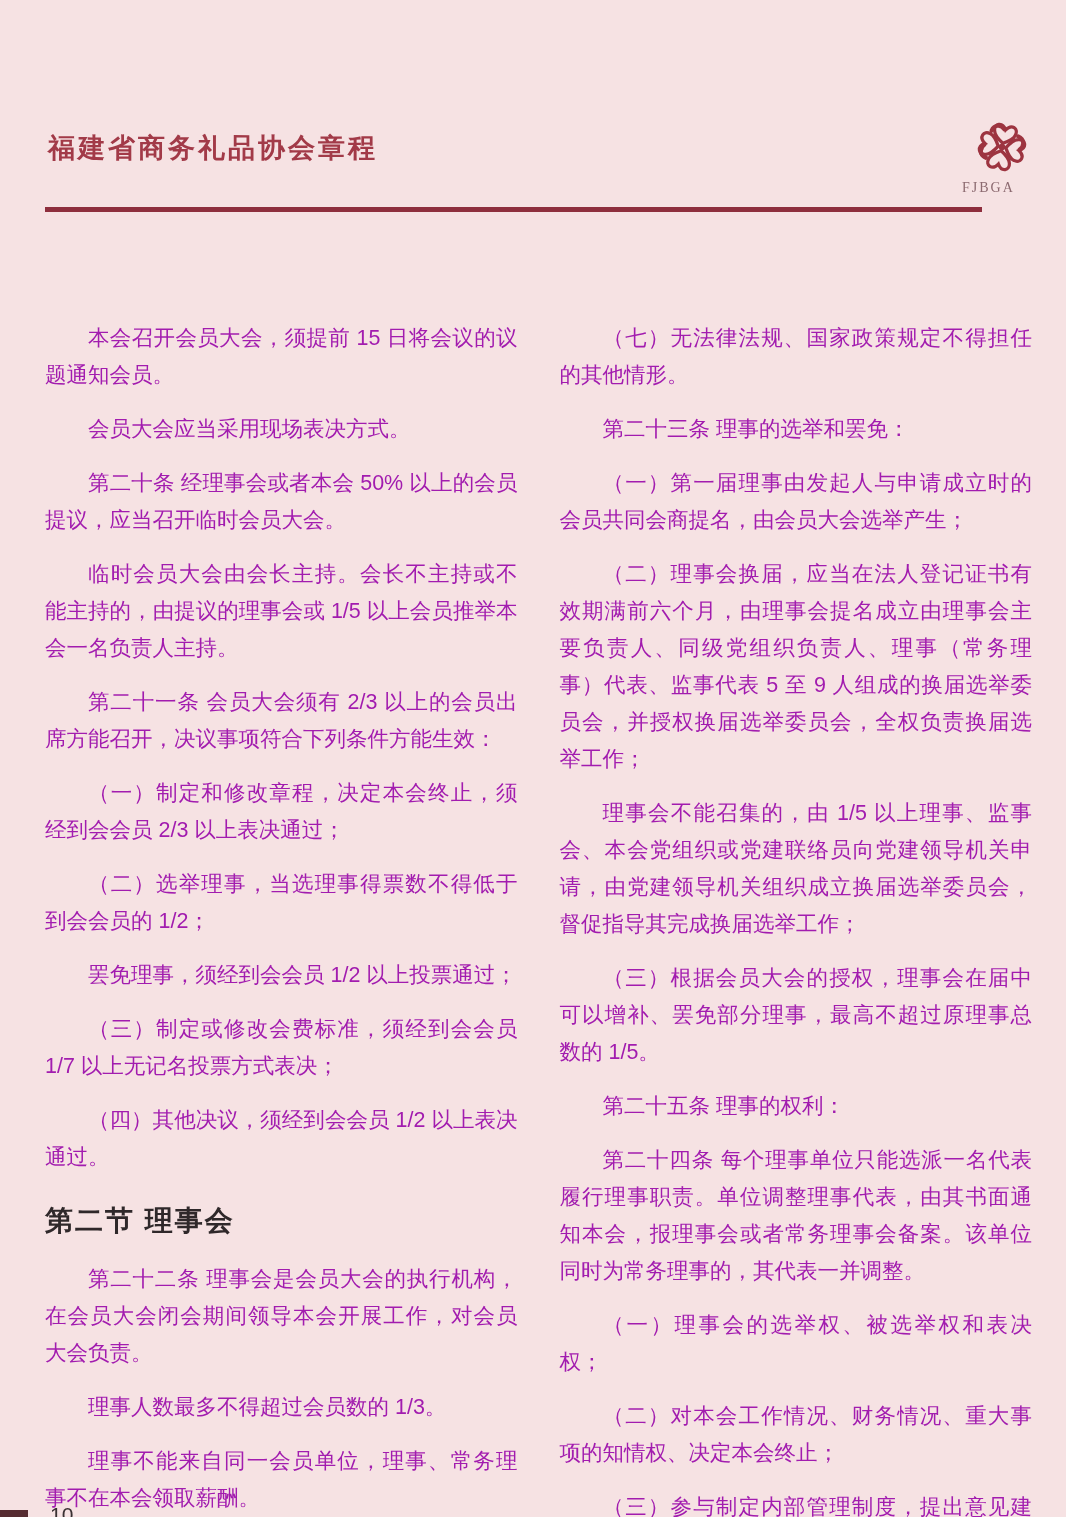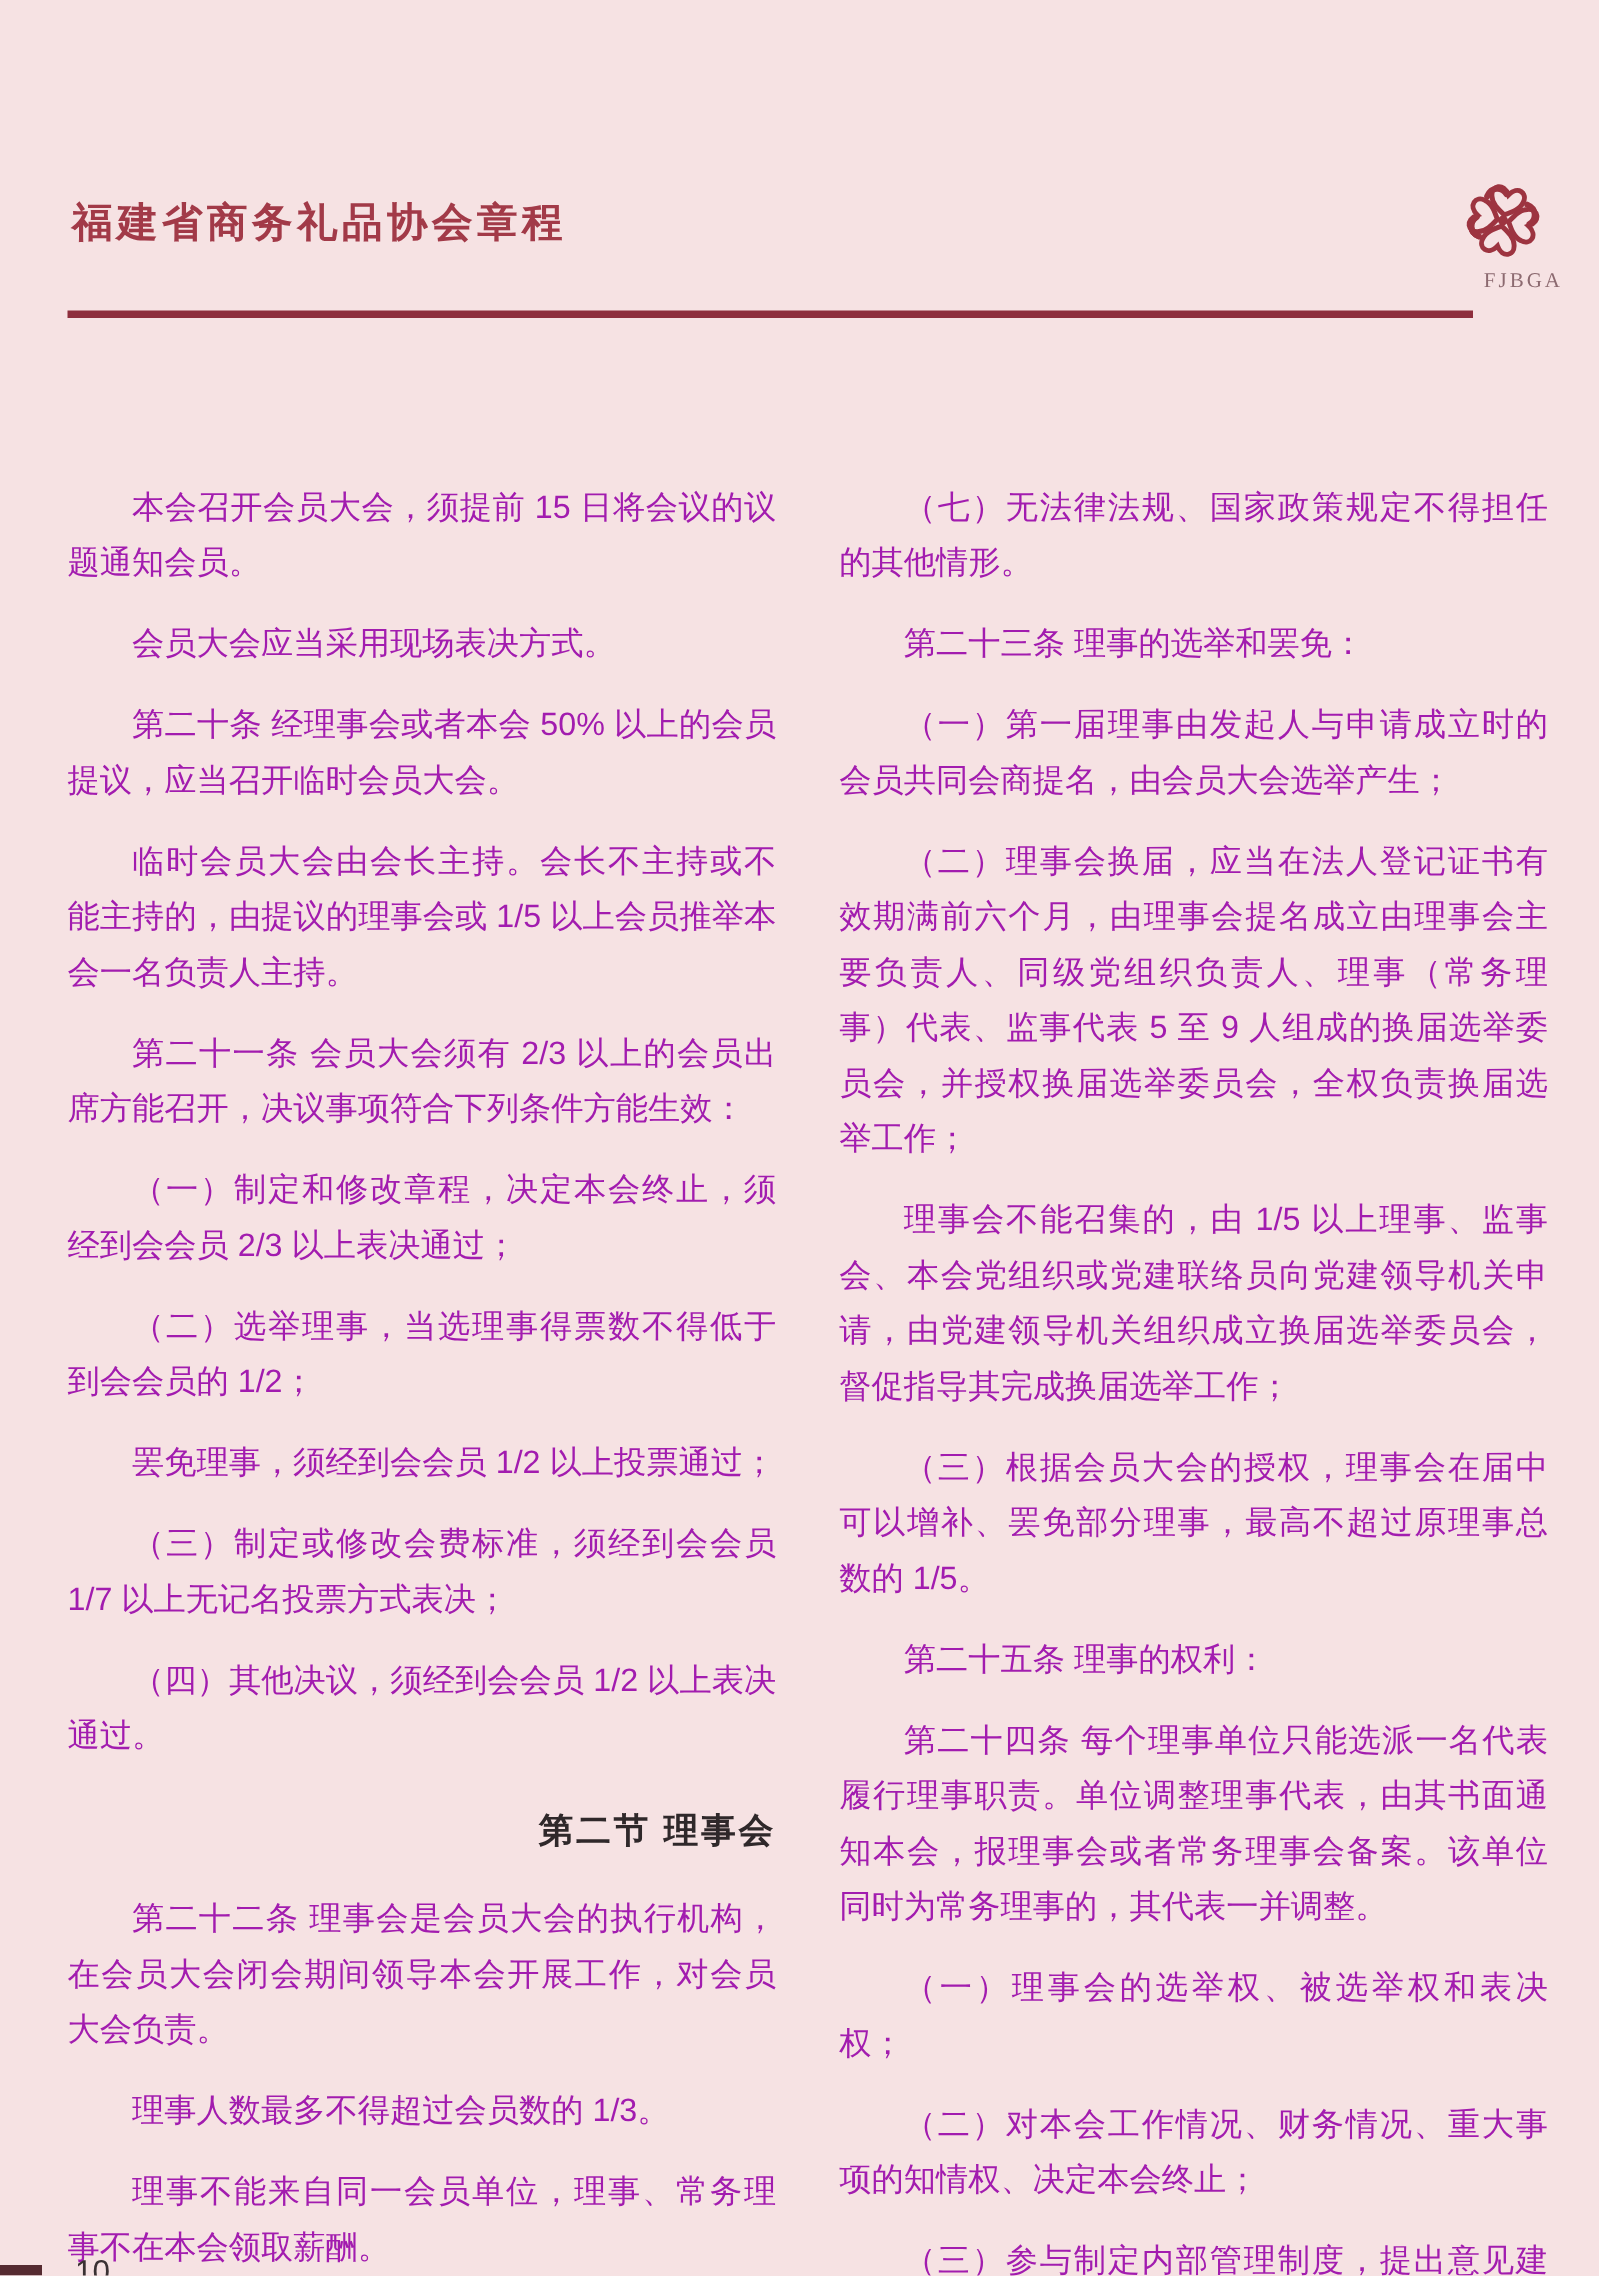--- a/index.html
+++ b/index.html
@@ -34,21 +34,21 @@
     top: 207px;
     width: 937px;
     height: 5px;
     background: #8e2e3d;
   }
   .logo-block {
     position: absolute;
     left: 962px;
     top: 118px;
     width: 80px;
-    text-align: right;
+    text-align: left;
   }
   .logo-flower {
     display: block;
     margin: 0 auto;
     width: 58px;
     height: 58px;
   }
   .logo-text {
     display: block;
     margin-top: 4px;
@@ -72,25 +72,25 @@
     margin: 0 0 17px 0;
     font-size: 21.5px;
     line-height: 37px;
     font-weight: 500;
     color: #a21caf;
     text-align: justify;
     text-indent: 2em;
   }
   p.heading {
     margin: 26px 0 22px 0;
-    font-size: 23px;
+    font-size: 28px;
     line-height: 37px;
     font-weight: bold;
     color: #2f282a;
-    text-align: right;
+    text-align: left;
     text-indent: 0;
     letter-spacing: 2px;
   }
   
   .page-number {
     position: absolute;
     left: 50px;
     top: 1503px;
     font-size: 21px;
     font-weight: 500;

